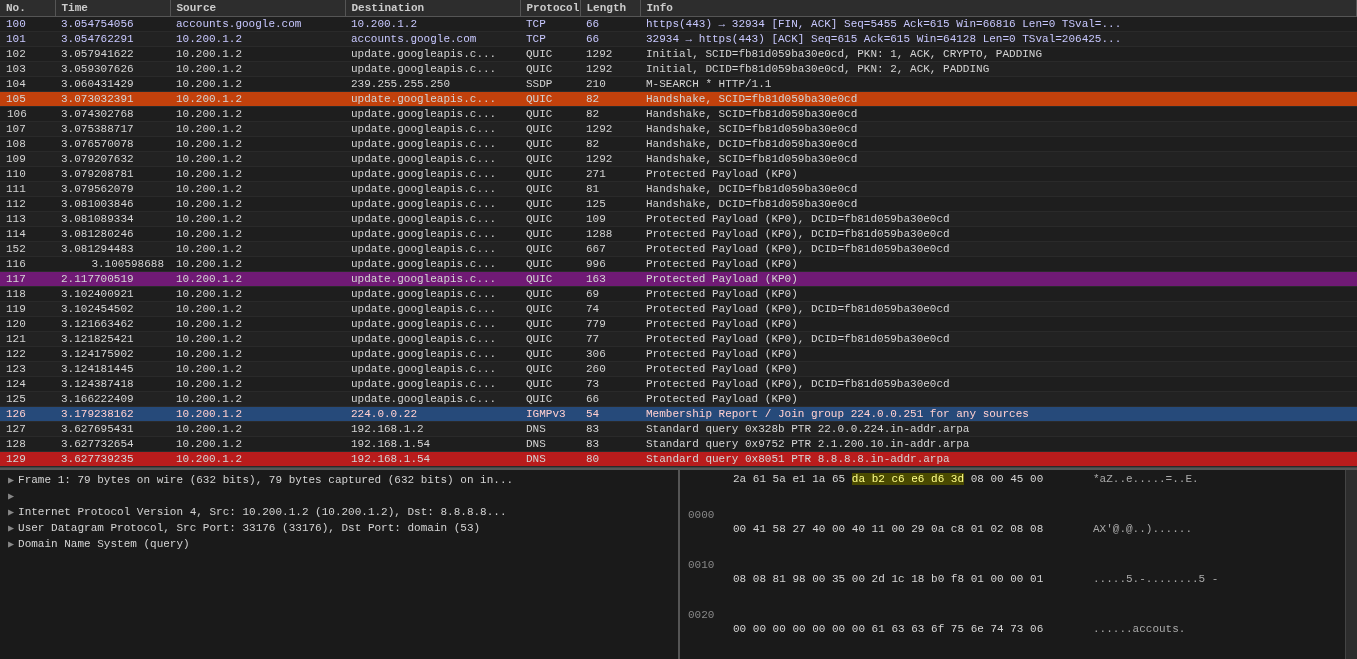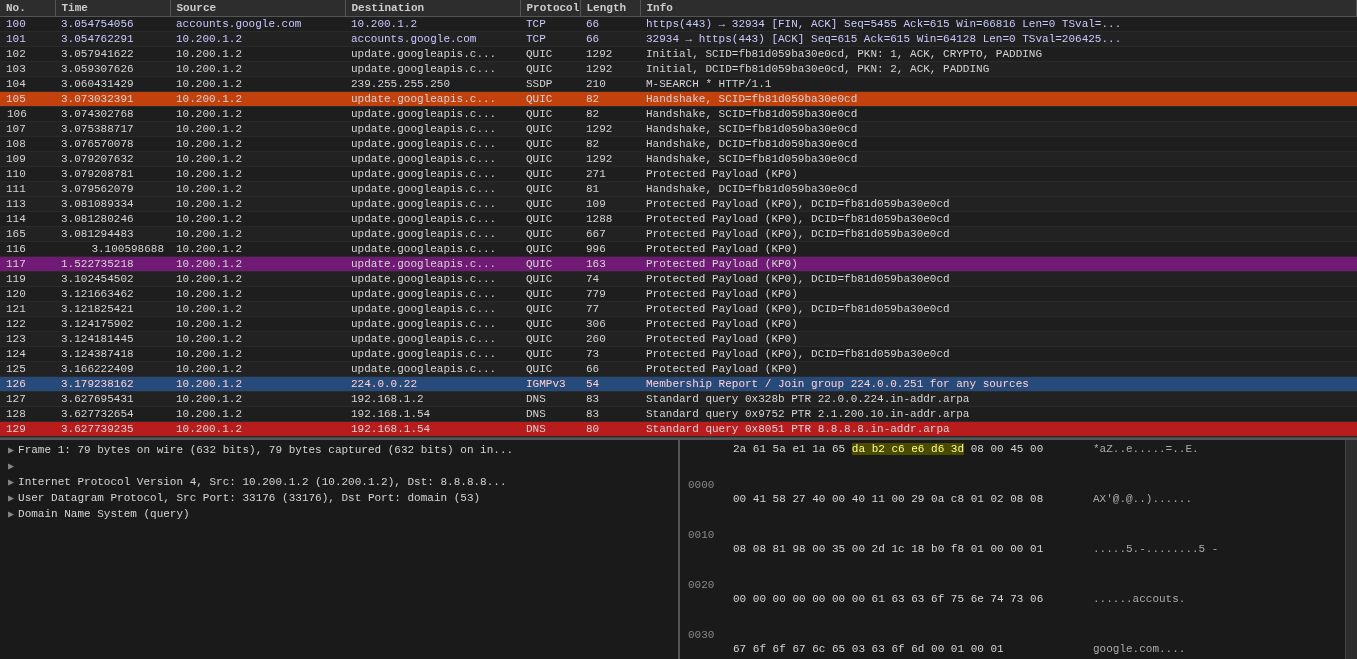--- a/index.html
+++ b/index.html
@@ -250,63 +250,81 @@
           </tr>
           <tr style="background: rgb(34, 34, 34);">
             <td class="col-no" style="color: rgb(212, 212, 212);">111</td>
             <td class="col-time" style="color: rgb(212, 212, 212);">3.079562079</td>
             <td class="col-source" style="color: rgb(212, 212, 212);">10.200.1.2</td>
             <td class="col-dest" style="color: rgb(212, 212, 212);">update.googleapis.c...</td>
             <td class="col-proto" style="color: rgb(212, 212, 212);">QUIC</td>
             <td class="col-len" style="color: rgb(212, 212, 212);">81</td>
             <td class="col-info" style="color: rgb(212, 212, 212);">Handshake, DCID=fb81d059ba30e0cd</td>
           </tr>
+          <tr style="background: rgb(30, 30, 30);">
+            <td class="col-no" style="color: rgb(212, 212, 212);">112</td>
+            <td class="col-time" style="color: rgb(212, 212, 212);">3.081003846</td>
+            <td class="col-source" style="color: rgb(212, 212, 212);">10.200.1.2</td>
+            <td class="col-dest" style="color: rgb(212, 212, 212);">update.googleapis.c...</td>
+            <td class="col-proto" style="color: rgb(212, 212, 212);">QUIC</td>
+            <td class="col-len" style="color: rgb(212, 212, 212);">125</td>
+            <td class="col-info" style="color: rgb(212, 212, 212);">Handshake, DCID=fb81d059ba30e0cd</td>
+          </tr>
           <tr style="background: rgb(34, 34, 34);">
             <td class="col-no" style="color: rgb(212, 212, 212);">113</td>
             <td class="col-time" style="color: rgb(212, 212, 212);">3.081089334</td>
             <td class="col-source" style="color: rgb(212, 212, 212);">10.200.1.2</td>
             <td class="col-dest" style="color: rgb(212, 212, 212);">update.googleapis.c...</td>
             <td class="col-proto" style="color: rgb(212, 212, 212);">QUIC</td>
             <td class="col-len" style="color: rgb(212, 212, 212);">109</td>
             <td class="col-info" style="color: rgb(212, 212, 212);">Protected Payload (KP0), DCID=fb81d059ba30e0cd</td>
           </tr>
           <tr style="background: rgb(30, 30, 30);">
             <td class="col-no" style="color: rgb(212, 212, 212);">114</td>
             <td class="col-time" style="color: rgb(212, 212, 212);">3.081280246</td>
             <td class="col-source" style="color: rgb(212, 212, 212);">10.200.1.2</td>
             <td class="col-dest" style="color: rgb(212, 212, 212);">update.googleapis.c...</td>
             <td class="col-proto" style="color: rgb(212, 212, 212);">QUIC</td>
             <td class="col-len" style="color: rgb(212, 212, 212);">1288</td>
             <td class="col-info" style="color: rgb(212, 212, 212);">Protected Payload (KP0), DCID=fb81d059ba30e0cd</td>
           </tr>
           <tr style="background: rgb(34, 34, 34);">
-            <td class="col-no" style="color: rgb(212, 212, 212);">165</td>
+            <td class="col-no" style="color: rgb(212, 212, 212);">152</td>
             <td class="col-time" style="color: rgb(212, 212, 212);">3.081294483</td>
             <td class="col-source" style="color: rgb(212, 212, 212);">10.200.1.2</td>
             <td class="col-dest" style="color: rgb(212, 212, 212);">update.googleapis.c...</td>
             <td class="col-proto" style="color: rgb(212, 212, 212);">QUIC</td>
             <td class="col-len" style="color: rgb(212, 212, 212);">667</td>
             <td class="col-info" style="color: rgb(212, 212, 212);">Protected Payload (KP0), DCID=fb81d059ba30e0cd</td>
           </tr>
           <tr style="background: rgb(30, 30, 30);">
             <td class="col-no" style="color: rgb(212, 212, 212);">116</td>
             <td class="col-time" style="color: rgb(212, 212, 212); text-align: right;">3.100598688</td>
             <td class="col-source" style="color: rgb(212, 212, 212);">10.200.1.2</td>
             <td class="col-dest" style="color: rgb(212, 212, 212);">update.googleapis.c...</td>
             <td class="col-proto" style="color: rgb(212, 212, 212);">QUIC</td>
             <td class="col-len" style="color: rgb(212, 212, 212);">996</td>
             <td class="col-info" style="color: rgb(212, 212, 212);">Protected Payload (KP0)</td>
           </tr>
           <tr style="background: #701a75;">
             <td class="col-no" style="color: rgb(212, 212, 212);">117</td>
-            <td class="col-time" style="color: rgb(212, 212, 212);">1.522735218</td>
+            <td class="col-time" style="color: rgb(212, 212, 212);">2.117700519</td>
             <td class="col-source" style="color: rgb(212, 212, 212);">10.200.1.2</td>
             <td class="col-dest" style="color: rgb(212, 212, 212);">update.googleapis.c...</td>
             <td class="col-proto" style="color: rgb(212, 212, 212);">QUIC</td>
             <td class="col-len" style="color: rgb(212, 212, 212);">163</td>
+            <td class="col-info" style="color: rgb(212, 212, 212);">Protected Payload (KP0)</td>
+          </tr>
+          <tr style="background: rgb(30, 30, 30);">
+            <td class="col-no" style="color: rgb(212, 212, 212);">118</td>
+            <td class="col-time" style="color: rgb(212, 212, 212);">3.102400921</td>
+            <td class="col-source" style="color: rgb(212, 212, 212);">10.200.1.2</td>
+            <td class="col-dest" style="color: rgb(212, 212, 212);">update.googleapis.c...</td>
+            <td class="col-proto" style="color: rgb(212, 212, 212);">QUIC</td>
+            <td class="col-len" style="color: rgb(212, 212, 212);">69</td>
             <td class="col-info" style="color: rgb(212, 212, 212);">Protected Payload (KP0)</td>
           </tr>
           <tr style="background: rgb(34, 34, 34);">
             <td class="col-no" style="color: rgb(212, 212, 212);">119</td>
             <td class="col-time" style="color: rgb(212, 212, 212);">3.102454502</td>
             <td class="col-source" style="color: rgb(212, 212, 212);">10.200.1.2</td>
             <td class="col-dest" style="color: rgb(212, 212, 212);">update.googleapis.c...</td>
             <td class="col-proto" style="color: rgb(212, 212, 212);">QUIC</td>
             <td class="col-len" style="color: rgb(212, 212, 212);">74</td>
             <td class="col-info" style="color: rgb(212, 212, 212);">Protected Payload (KP0), DCID=fb81d059ba30e0cd</td>

